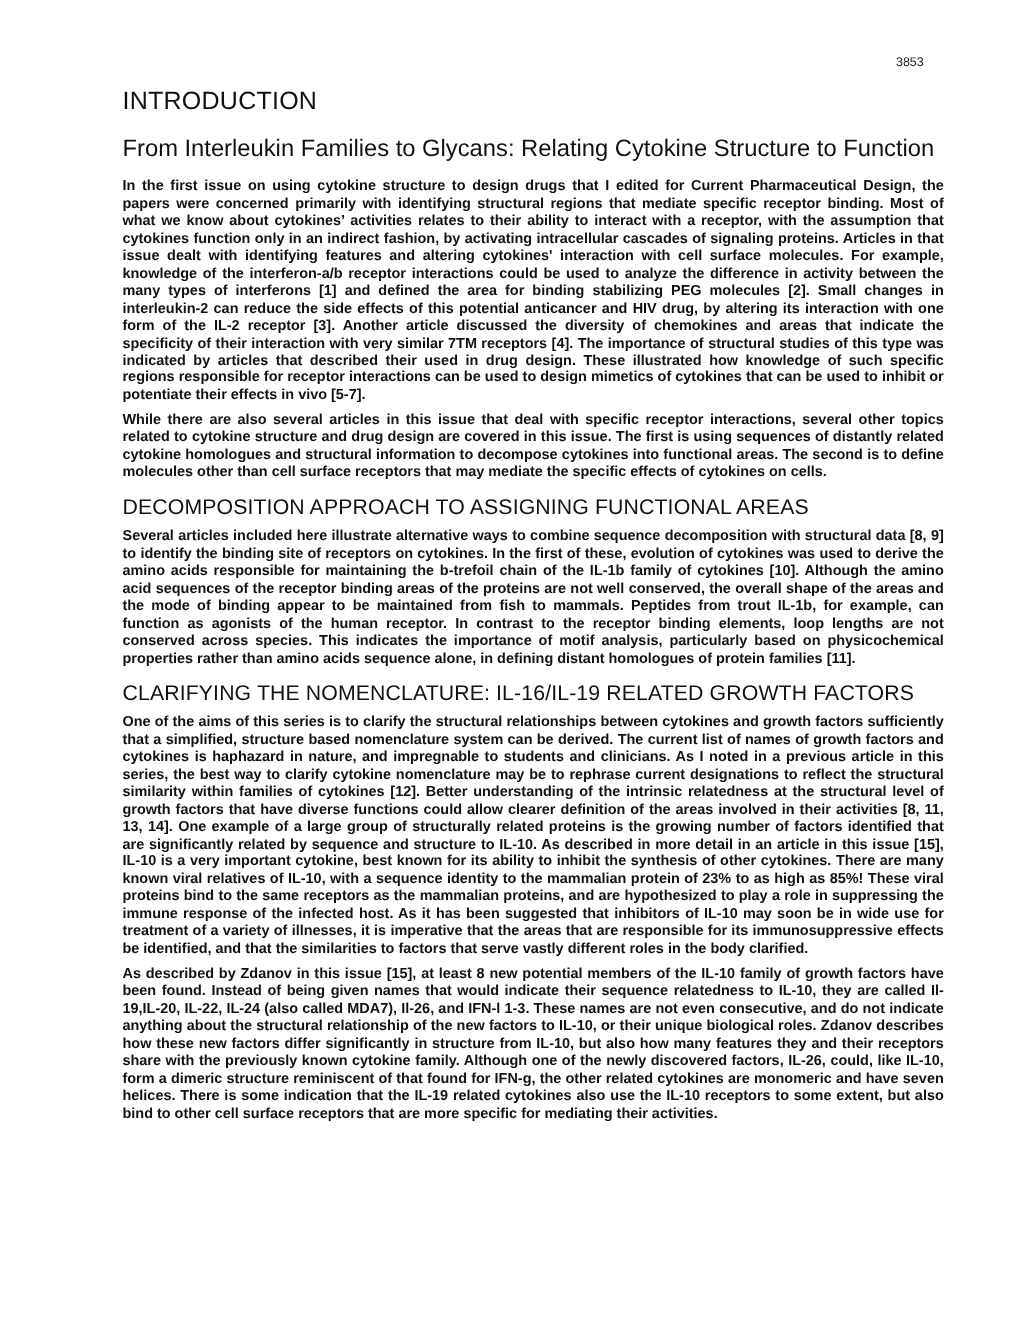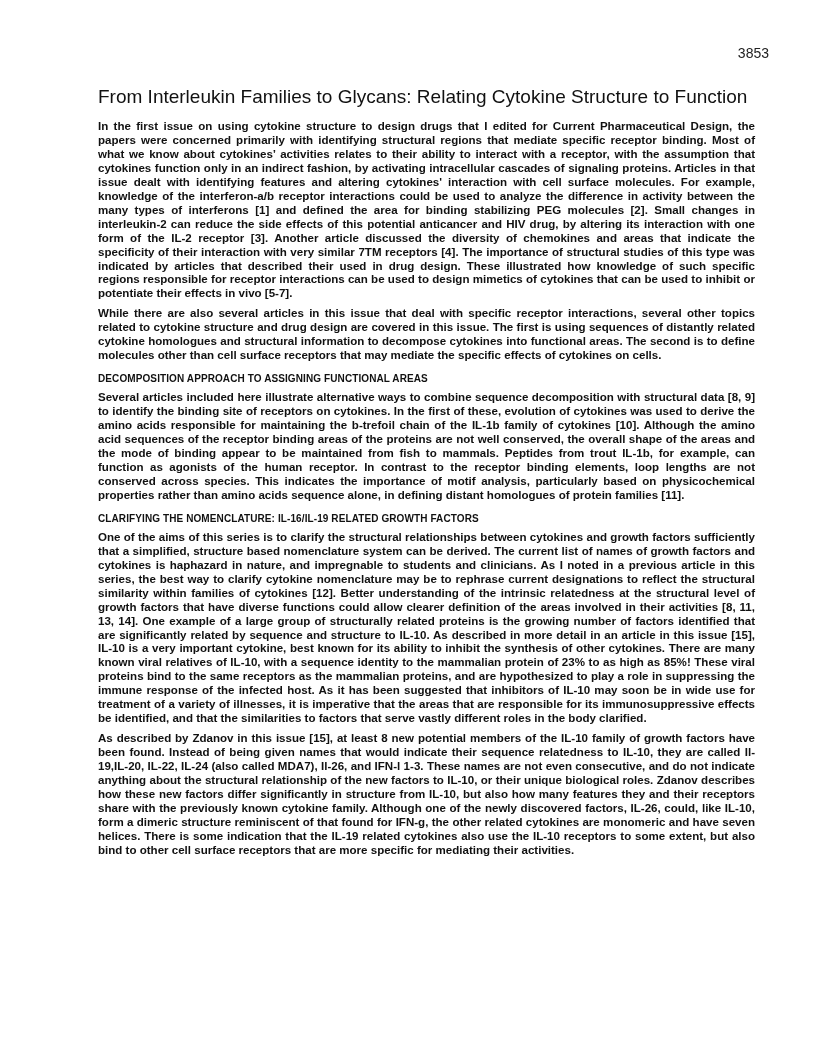--- a/index.html
+++ b/index.html
@@ -1,30 +1,31 @@
 <!DOCTYPE html>
 <html><head>
 <meta charset="utf-8">
 <style>
   html, body { margin: 0; padding: 0; background: #ffffff; }
   body { width: 816px; height: 1056px; position: relative; overflow: hidden;
          font-family: "Liberation Sans", sans-serif; color: #111; }
-  .page-number { position: absolute; top: 45px; right: 47px; font-size: 14px; color: #222; margin-left: 43px; }
+  .page-number { position: absolute; top: 45px; right: 77px; font-size: 10px; color: #222; margin-left: 43px; }
   .content { position: absolute; left: 98px; top: 70px; width: 657px; }
   h1 { font-weight: normal; font-size: 20px; margin: 0 0 4px 0; letter-spacing: 0.2px; }
   h2.title { font-weight: normal; font-size: 19px; line-height: 22px; margin: 16px 0 12px 0; }
-  h3 { font-weight: bold; font-size: 10px; margin: 10px 0 7px 0; letter-spacing: 0.1px; }
+  h3 { font-weight: normal; font-size: 17px; margin: 10px 0 7px 0; letter-spacing: 0.1px; }
   p { font-size: 11.55px; line-height: 13.95px; margin: 0 0 6px 0; text-align: justify; font-weight: bold; }
 </style>
 </head>
 <body>
 
 <div class="page-number">3853</div>
 
 <div class="content">
+  <h1>INTRODUCTION</h1>
   <h2 class="title">From Interleukin Families to Glycans: Relating Cytokine Structure to Function</h2>
 
   <p>In the first issue on using cytokine structure to design drugs that I edited for Current Pharmaceutical Design, the papers were concerned primarily with identifying structural regions that mediate specific receptor binding. Most of what we know about cytokines’ activities relates to their ability to interact with a receptor, with the assumption that cytokines function only in an indirect fashion, by activating intracellular cascades of signaling proteins. Articles in that issue dealt with identifying features and altering cytokines' interaction with cell surface molecules. For example, knowledge of the interferon-a/b receptor interactions could be used to analyze the difference in activity between the many types of interferons [1] and defined the area for binding stabilizing PEG molecules [2]. Small changes in interleukin-2 can reduce the side effects of this potential anticancer and HIV drug, by altering its interaction with one form of the IL-2 receptor [3]. Another article discussed the diversity of chemokines and areas that indicate the specificity of their interaction with very similar 7TM receptors [4]. The importance of structural studies of this type was indicated by articles that described their used in drug design. These illustrated how knowledge of such specific regions responsible for receptor interactions can be used to design mimetics of cytokines that can be used to inhibit or potentiate their effects in vivo [5-7].</p>
   <p>While there are also several articles in this issue that deal with specific receptor interactions, several other topics related to cytokine structure and drug design are covered in this issue. The first is using sequences of distantly related cytokine homologues and structural information to decompose cytokines into functional areas. The second is to define molecules other than cell surface receptors that may mediate the specific effects of cytokines on cells.</p>
 
   <h3>DECOMPOSITION APPROACH TO ASSIGNING FUNCTIONAL AREAS</h3>
   <p>Several articles included here illustrate alternative ways to combine sequence decomposition with structural data [8, 9] to identify the binding site of receptors on cytokines. In the first of these, evolution of cytokines was used to derive the amino acids responsible for maintaining the b-trefoil chain of the IL-1b family of cytokines [10]. Although the amino acid sequences of the receptor binding areas of the proteins are not well conserved, the overall shape of the areas and the mode of binding appear to be maintained from fish to mammals. Peptides from trout IL-1b, for example, can function as agonists of the human receptor. In contrast to the receptor binding elements, loop lengths are not conserved across species. This indicates the importance of motif analysis, particularly based on physicochemical properties rather than amino acids sequence alone, in defining distant homologues of protein families [11].</p>
 
   <h3>CLARIFYING THE NOMENCLATURE: IL-16/IL-19 RELATED GROWTH FACTORS</h3>
   <p>One of the aims of this series is to clarify the structural relationships between cytokines and growth factors sufficiently that a simplified, structure based nomenclature system can be derived. The current list of names of growth factors and cytokines is haphazard in nature, and impregnable to students and clinicians. As I noted in a previous article in this series, the best way to clarify cytokine nomenclature may be to rephrase current designations to reflect the structural similarity within families of cytokines [12]. Better understanding of the intrinsic relatedness at the structural level of growth factors that have diverse functions could allow clearer definition of the areas involved in their activities [8, 11, 13, 14]. One example of a large group of structurally related proteins is the growing number of factors identified that are significantly related by sequence and structure to IL-10. As described in more detail in an article in this issue [15], IL-10 is a very important cytokine, best known for its ability to inhibit the synthesis of other cytokines. There are many known viral relatives of IL-10, with a sequence identity to the mammalian protein of 23% to as high as 85%! These viral proteins bind to the same receptors as the mammalian proteins, and are hypothesized to play a role in suppressing the immune response of the infected host. As it has been suggested that inhibitors of IL-10 may soon be in wide use for treatment of a variety of illnesses, it is imperative that the areas that are responsible for its immunosuppressive effects be identified, and that the similarities to factors that serve vastly different roles in the body clarified.</p>

